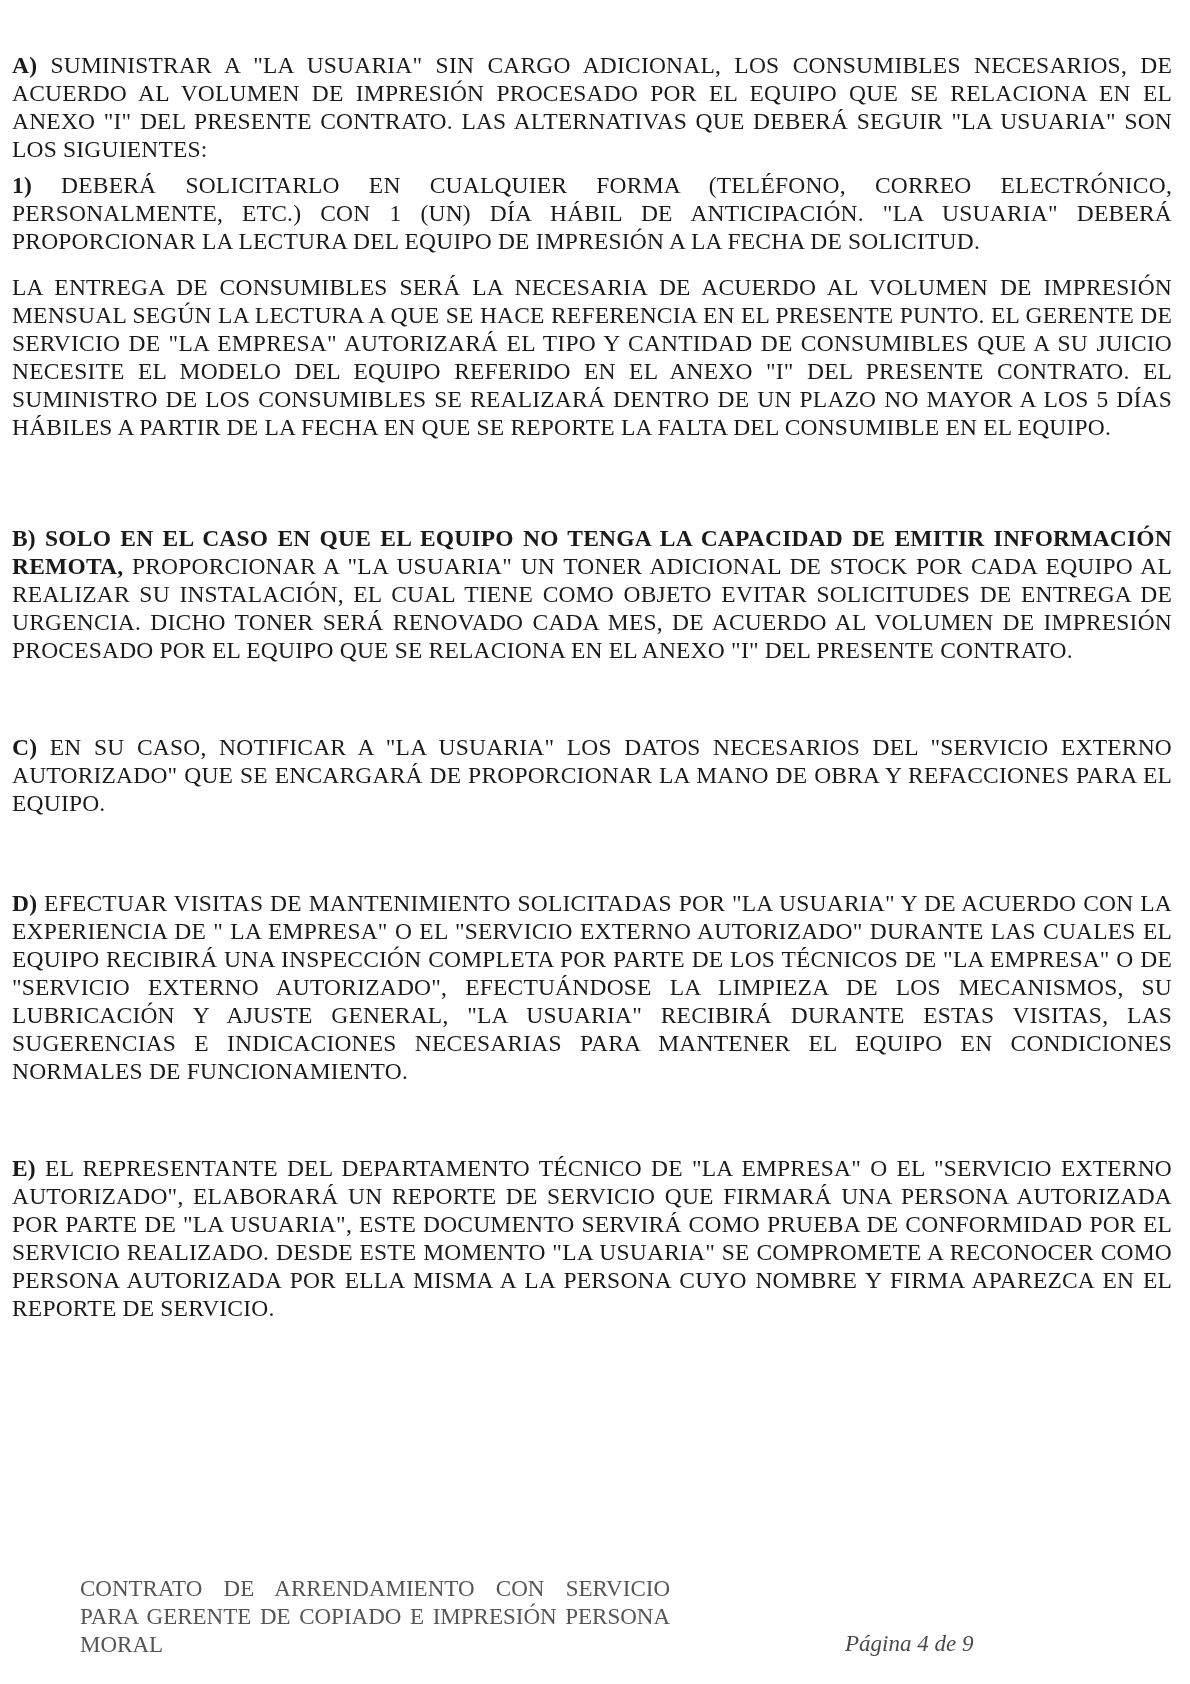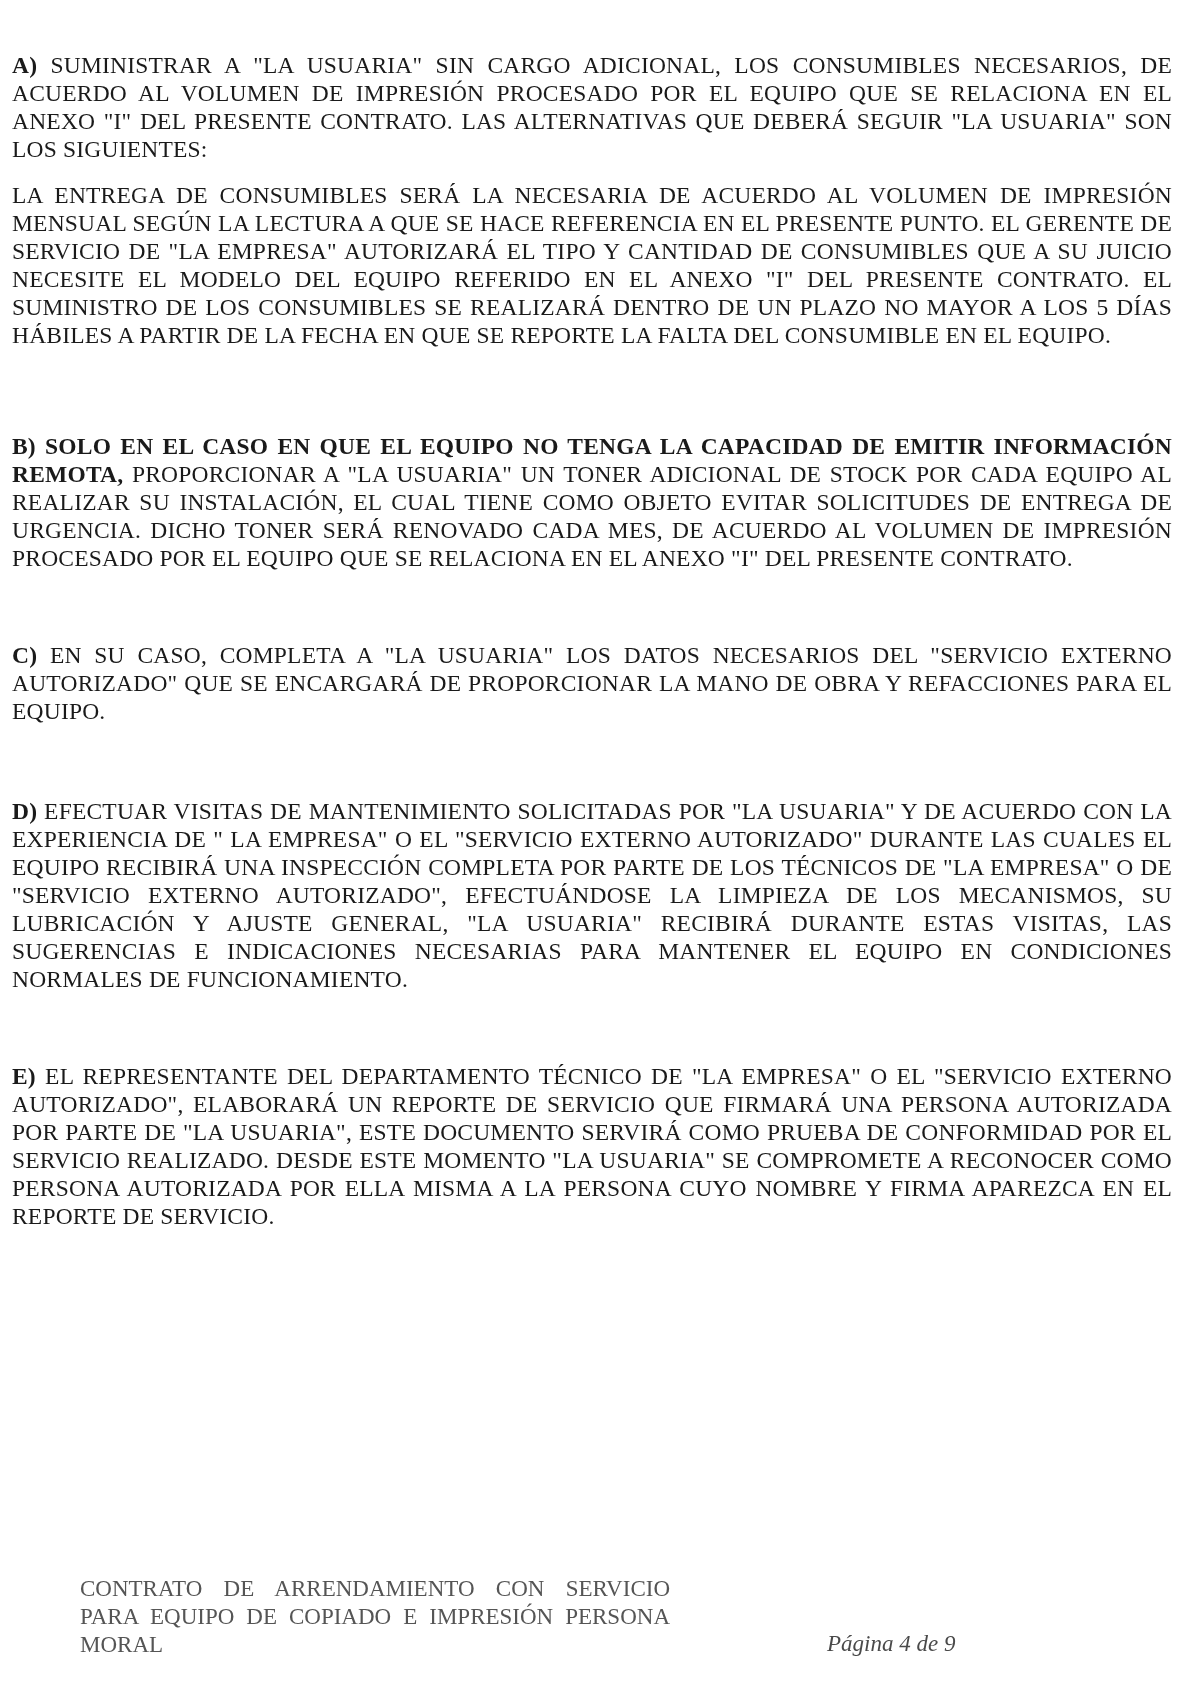--- a/index.html
+++ b/index.html
@@ -45,49 +45,50 @@
     left: 80px;
     top: 1575px;
     width: 590px;
     font-size: 23px;
     line-height: 28px;
     text-align: justify;
     color: #555555;
   }
   .footer-page {
     position: absolute;
-    left: 827px;
+    left: 845px;
     top: 1630px;
     font-size: 23px;
     line-height: 28px;
     font-style: italic;
     color: #4a4a4a;
     white-space: nowrap;
   }
 </style>
 </head>
 <body>
 
 <div class="page">
 
   <div class="content">
 
     <p><strong>A)</strong><span> SUMINISTRAR A "LA USUARIA" SIN CARGO ADICIONAL, LOS CONSUMIBLES NECESARIOS, DE ACUERDO AL VOLUMEN DE IMPRESIÓN PROCESADO POR EL EQUIPO QUE SE RELACIONA EN EL ANEXO "I" DEL PRESENTE CONTRATO. LAS ALTERNATIVAS QUE DEBERÁ SEGUIR "LA USUARIA" SON LOS SIGUIENTES:</span></p>
 
+    <p class="gap-sm"><strong>1)</strong><span> DEBERÁ SOLICITARLO EN CUALQUIER FORMA (TELÉFONO, CORREO ELECTRÓNICO, PERSONALMENTE, ETC.) CON 1 (UN) DÍA HÁBIL DE ANTICIPACIÓN. "LA USUARIA" DEBERÁ PROPORCIONAR LA LECTURA DEL EQUIPO DE IMPRESIÓN A LA FECHA DE SOLICITUD.</span></p>
 
 
     <p class="gap-md2"><strong></strong><span>LA ENTREGA DE CONSUMIBLES SERÁ LA NECESARIA DE ACUERDO AL VOLUMEN DE IMPRESIÓN MENSUAL SEGÚN LA LECTURA A QUE SE HACE REFERENCIA EN EL PRESENTE PUNTO. EL GERENTE DE SERVICIO DE "LA EMPRESA" AUTORIZARÁ EL TIPO Y CANTIDAD DE CONSUMIBLES QUE A SU JUICIO NECESITE EL MODELO DEL EQUIPO REFERIDO EN EL ANEXO "I" DEL PRESENTE CONTRATO. EL SUMINISTRO DE LOS CONSUMIBLES SE REALIZARÁ DENTRO DE UN PLAZO NO MAYOR A LOS 5 DÍAS HÁBILES A PARTIR DE LA FECHA EN QUE SE REPORTE LA FALTA DEL CONSUMIBLE EN EL EQUIPO.</span></p>
 
     <p class="gap-xl"><strong>B) SOLO EN EL CASO EN QUE EL EQUIPO NO TENGA LA CAPACIDAD DE EMITIR INFORMACIÓN REMOTA,</strong><span> PROPORCIONAR A "LA USUARIA" UN TONER ADICIONAL DE STOCK POR CADA EQUIPO AL REALIZAR SU INSTALACIÓN, EL CUAL TIENE COMO OBJETO EVITAR SOLICITUDES DE ENTREGA DE URGENCIA. DICHO TONER SERÁ RENOVADO CADA MES, DE ACUERDO AL VOLUMEN DE IMPRESIÓN PROCESADO POR EL EQUIPO QUE SE RELACIONA EN EL ANEXO "I" DEL PRESENTE CONTRATO.</span></p>
 
-    <p class="gap-lg"><strong>C)</strong><span> EN SU CASO, COMPLETA A "LA USUARIA" LOS DATOS NECESARIOS DEL "SERVICIO EXTERNO AUTORIZADO" QUE SE ENCARGARÁ DE PROPORCIONAR LA MANO DE OBRA Y REFACCIONES PARA EL EQUIPO.</span></p>
+    <p class="gap-lg"><strong>C)</strong><span> EN SU CASO, NOTIFICAR A "LA USUARIA" LOS DATOS NECESARIOS DEL "SERVICIO EXTERNO AUTORIZADO" QUE SE ENCARGARÁ DE PROPORCIONAR LA MANO DE OBRA Y REFACCIONES PARA EL EQUIPO.</span></p>
 
     <p class="gap-lg2"><strong>D)</strong><span> EFECTUAR VISITAS DE MANTENIMIENTO SOLICITADAS POR "LA USUARIA" Y DE ACUERDO CON LA EXPERIENCIA DE " LA EMPRESA" O EL "SERVICIO EXTERNO AUTORIZADO" DURANTE LAS CUALES EL EQUIPO RECIBIRÁ UNA INSPECCIÓN COMPLETA POR PARTE DE LOS TÉCNICOS DE "LA EMPRESA" O DE "SERVICIO EXTERNO AUTORIZADO", EFECTUÁNDOSE LA LIMPIEZA DE LOS MECANISMOS, SU LUBRICACIÓN Y AJUSTE GENERAL, "LA USUARIA" RECIBIRÁ DURANTE ESTAS VISITAS, LAS SUGERENCIAS E INDICACIONES NECESARIAS PARA MANTENER EL EQUIPO EN CONDICIONES NORMALES DE FUNCIONAMIENTO.</span></p>
 
     <p class="gap-lg3"><strong>E)</strong><span> EL REPRESENTANTE DEL DEPARTAMENTO TÉCNICO DE "LA EMPRESA" O EL "SERVICIO EXTERNO AUTORIZADO", ELABORARÁ UN REPORTE DE SERVICIO QUE FIRMARÁ UNA PERSONA AUTORIZADA POR PARTE DE "LA USUARIA", ESTE DOCUMENTO SERVIRÁ COMO PRUEBA DE CONFORMIDAD POR EL SERVICIO REALIZADO. DESDE ESTE MOMENTO "LA USUARIA" SE COMPROMETE A RECONOCER COMO PERSONA AUTORIZADA POR ELLA MISMA A LA PERSONA CUYO NOMBRE Y FIRMA APAREZCA EN EL REPORTE DE SERVICIO.</span></p>
 
   </div>
 
-  <div class="footer-title">CONTRATO DE ARRENDAMIENTO CON SERVICIO PARA EQUIPO DE COPIADO E IMPRESIÓN PERSONA MORAL</div>
+  <div class="footer-title">CONTRATO DE ARRENDAMIENTO CON SERVICIO PARA GERENTE DE COPIADO E IMPRESIÓN PERSONA MORAL</div>
 
   <div class="footer-page">Página 4 de 9</div>
 
 </div>
 
 </body></html>

